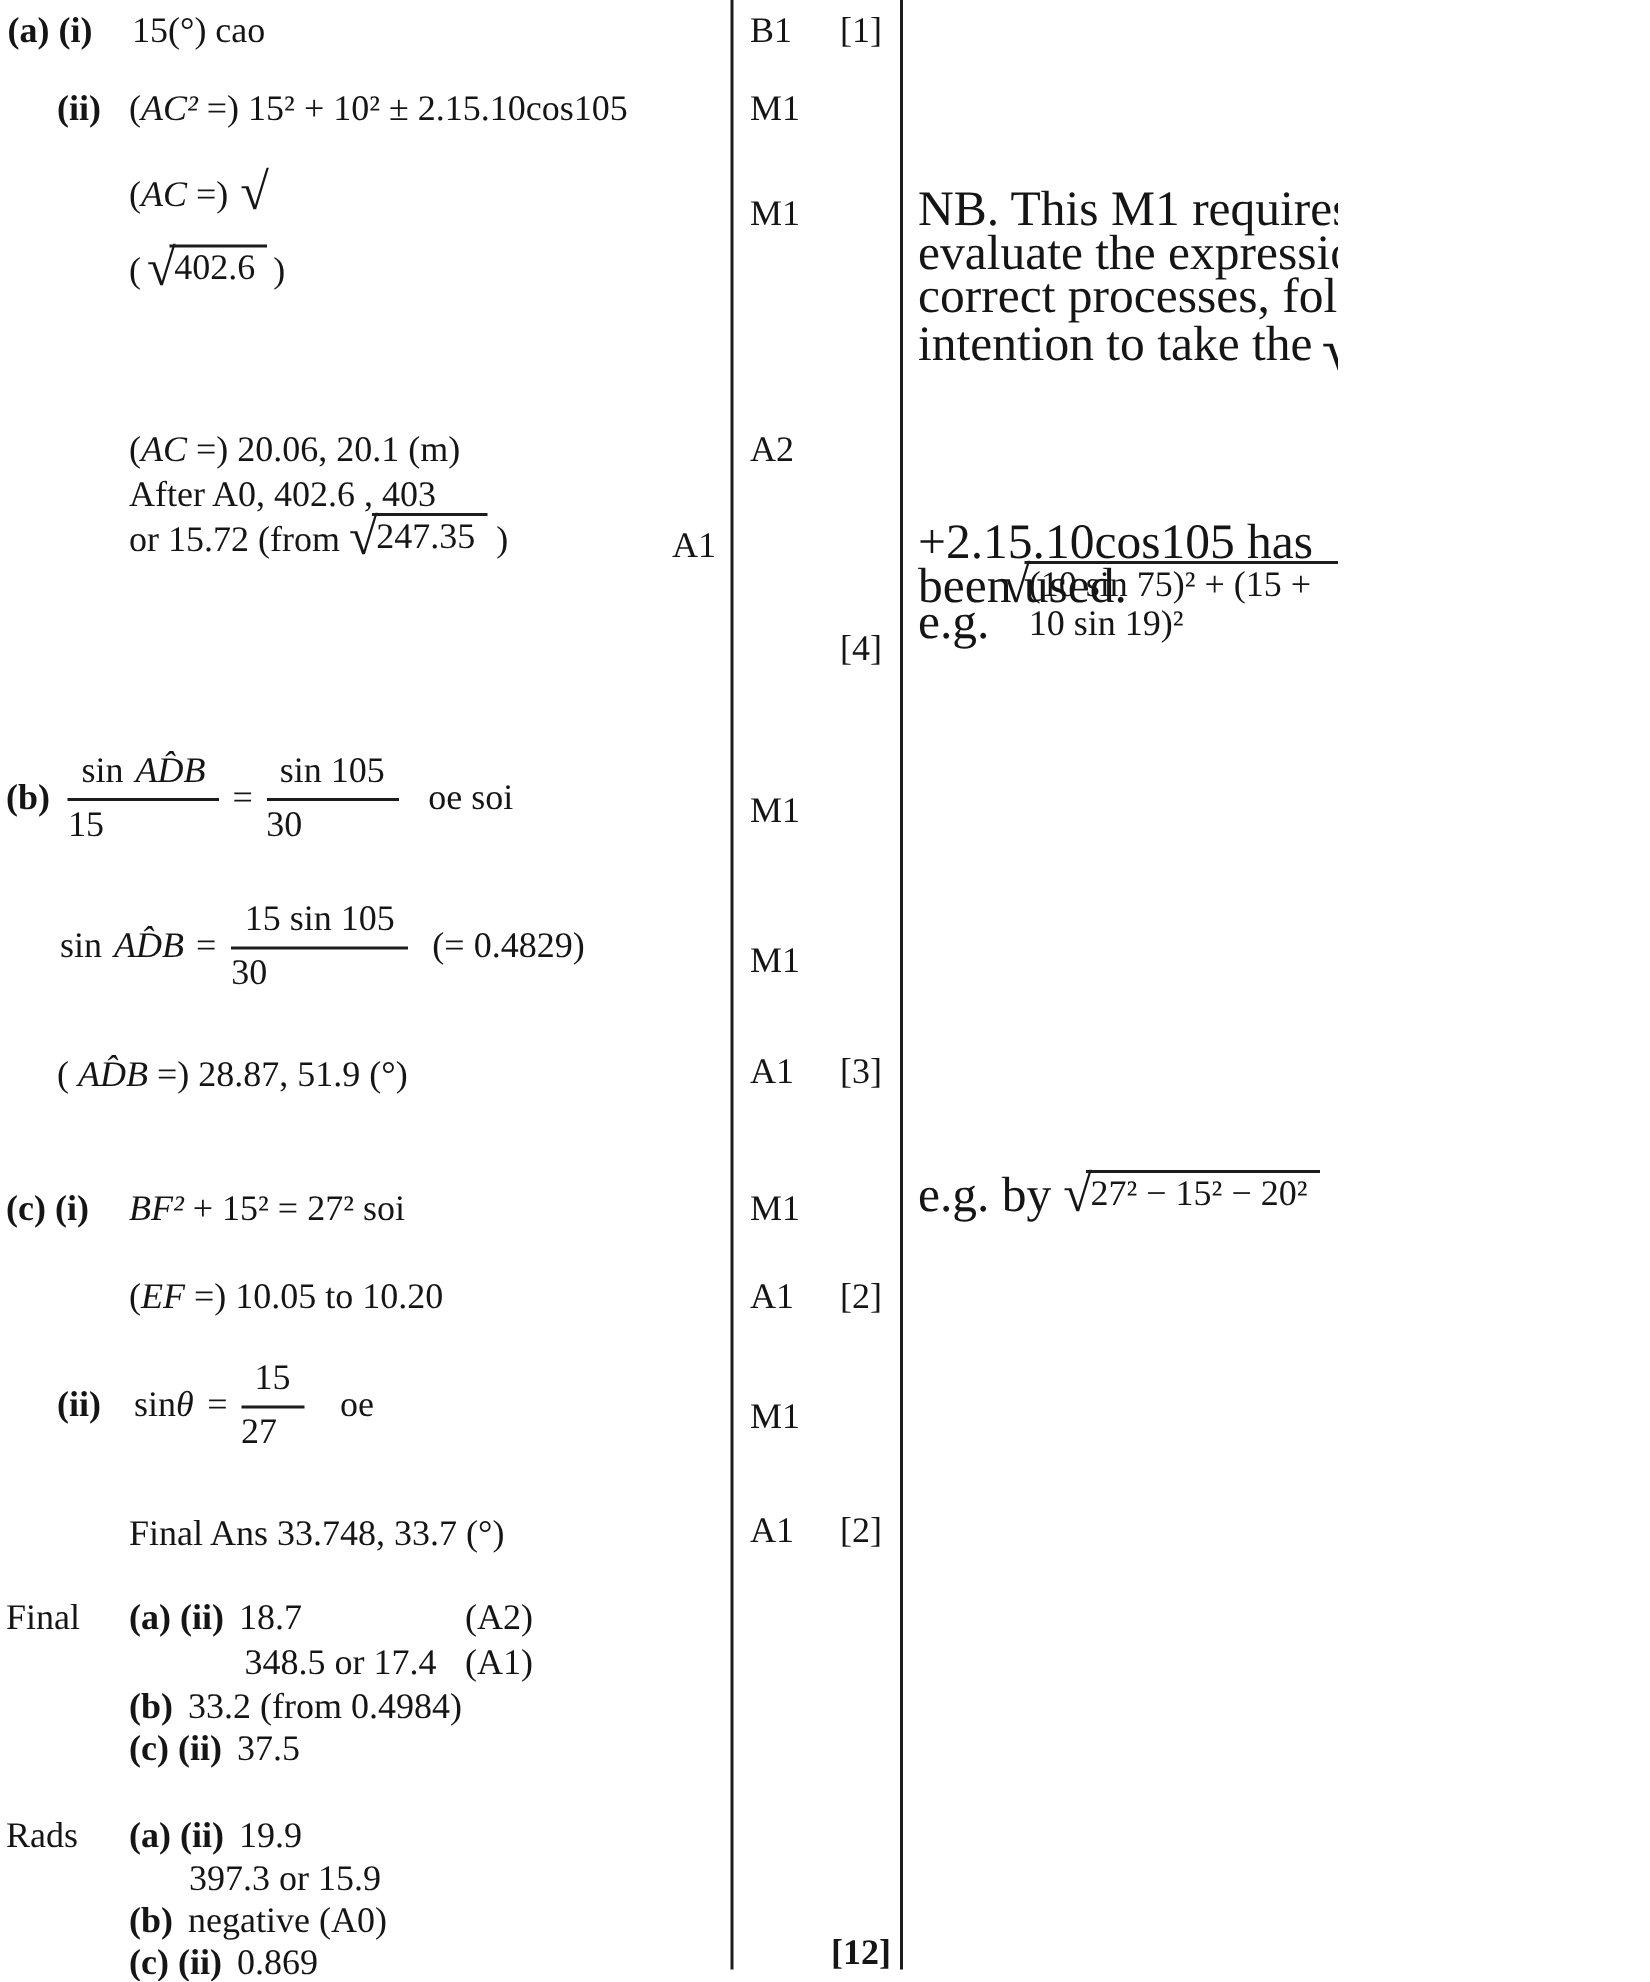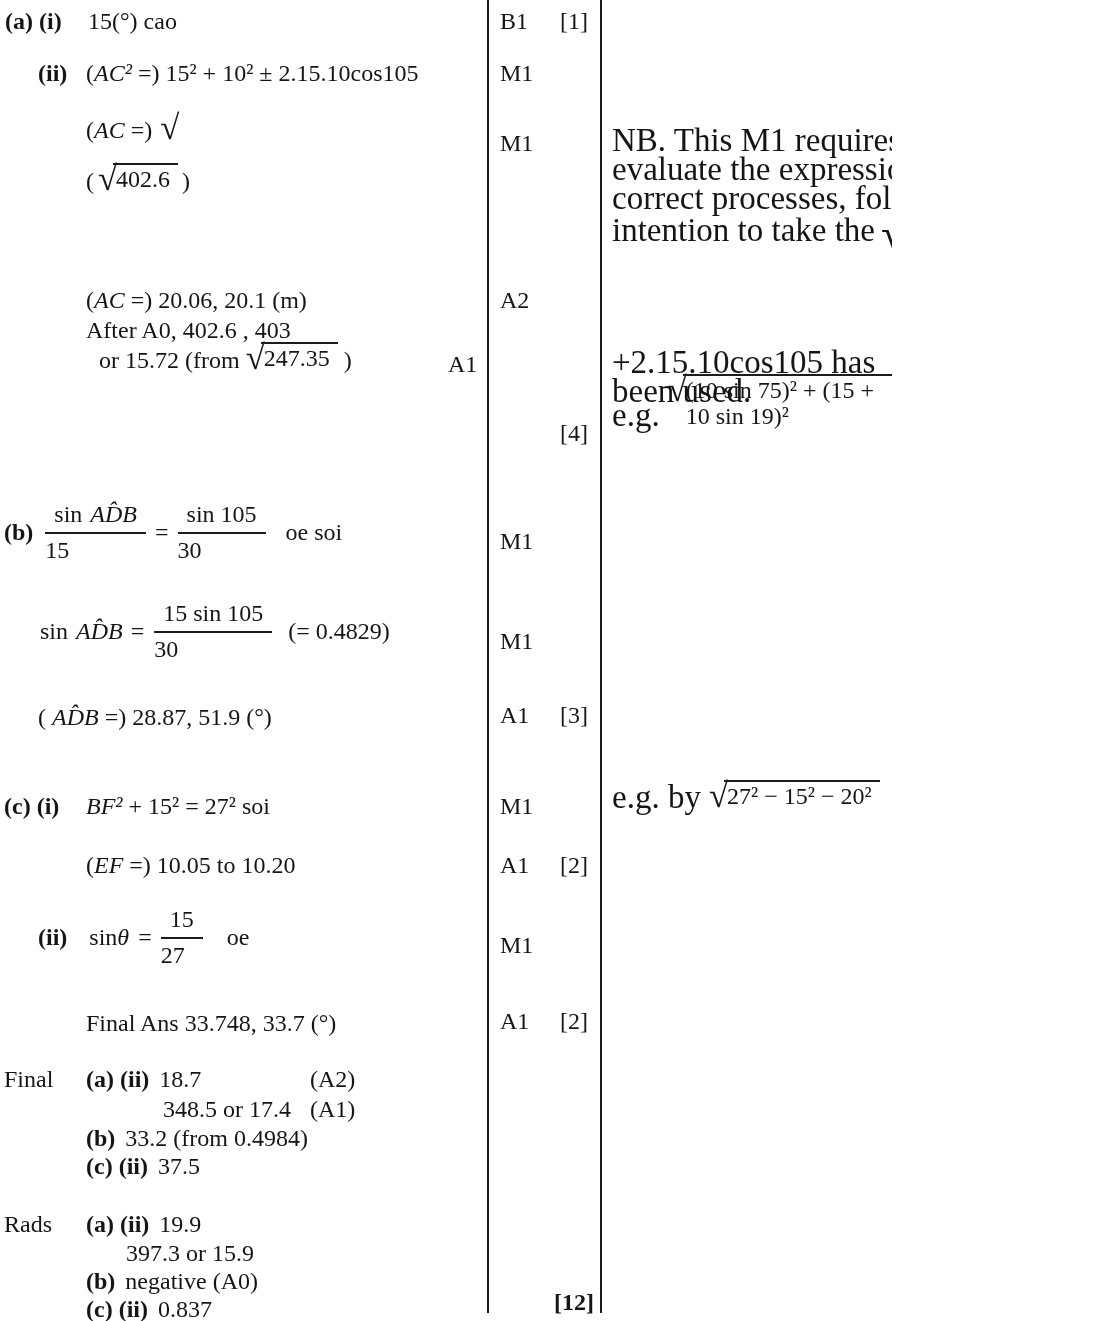--- a/index.html
+++ b/index.html
@@ -18,21 +18,21 @@
   .erow { position:absolute; display:flex; align-items:flex-end; }
   .frac { display:inline-flex; flex-direction:column; align-items:flex-start; text-align:center; }
   .frac .top { padding:0 9px 4px; border-bottom:2px solid #1c1c1c; }
   .frac .bot { padding-top:3px; }
   .sqrt { display:inline-flex; align-items:flex-start; }
   .sqrt .sign { font-size:1.45em; line-height:0.92em; margin-right:-4px; }
   .sqrt .rad  { border-top:2px solid #1c1c1c; padding:2px 8px 0 3px; line-height:1.08; }
   .rad.empty  { width:20px; height:0.85em; }
   .note { white-space:normal; line-height:29px; font-size:33px; }
   .nb-sqrt { vertical-align:-10px; margin-left:6px; }
-  .g4 { gap:4px; } .g6 { gap:6px;margin-left:13px; } .g8 { gap:8px; }
+  .g4 { gap:4px; } .g6 { gap:6px; } .g8 { gap:8px; }
   .ml10 { margin-left:10px; } .ml16 { margin-left:16px; } .ml20 { margin-left:20px; }
   .ml24 { margin-left:24px; } .mr8 { margin-right:8px; } .mr12 { margin-right:12px; }
   .mr22 { margin-right:22px; } .eq { margin:0 9px; }
   .caret { position:absolute; left:1091px; top:1287px; width:7px; height:29px; background:#000; }
 </style>
 </head>
 <body>
 
 <div id="page">
 
@@ -160,19 +160,19 @@
   <div class="abs" style="left:310px;top:1066px">(A2)</div>
   <div class="abs" style="left:163px;top:1096px">348.5 or 17.4</div>
   <div class="abs" style="left:310px;top:1096px">(A1)</div>
   <div class="abs" style="left:86px;top:1125px"><span class="b">(b)</span><span class="ml10">33.2  (from 0.4984)</span></div>
   <div class="abs" style="left:86px;top:1153px"><span class="b">(c) (ii)</span><span class="ml10">37.5</span></div>
 
   <div class="abs" style="left:4px;top:1211px">Rads</div>
   <div class="abs" style="left:86px;top:1211px"><span class="b">(a) (ii)</span><span class="ml10">19.9</span></div>
   <div class="abs" style="left:126px;top:1240px">397.3 or 15.9</div>
   <div class="abs" style="left:86px;top:1268px"><span class="b">(b)</span><span class="ml10">negative (A0)</span></div>
-  <div class="abs" style="left:86px;top:1296px"><span class="b">(c) (ii)</span><span class="ml10">0.837</span></div>
+  <div class="abs" style="left:86px;top:1296px"><span class="b">(c) (ii)</span><span class="ml10">0.869</span></div>
 
   <div class="total b" style="top:1289px">[12]</div>
 
   <div class="caret"></div>
 
 </div>
 
 </body></html>

